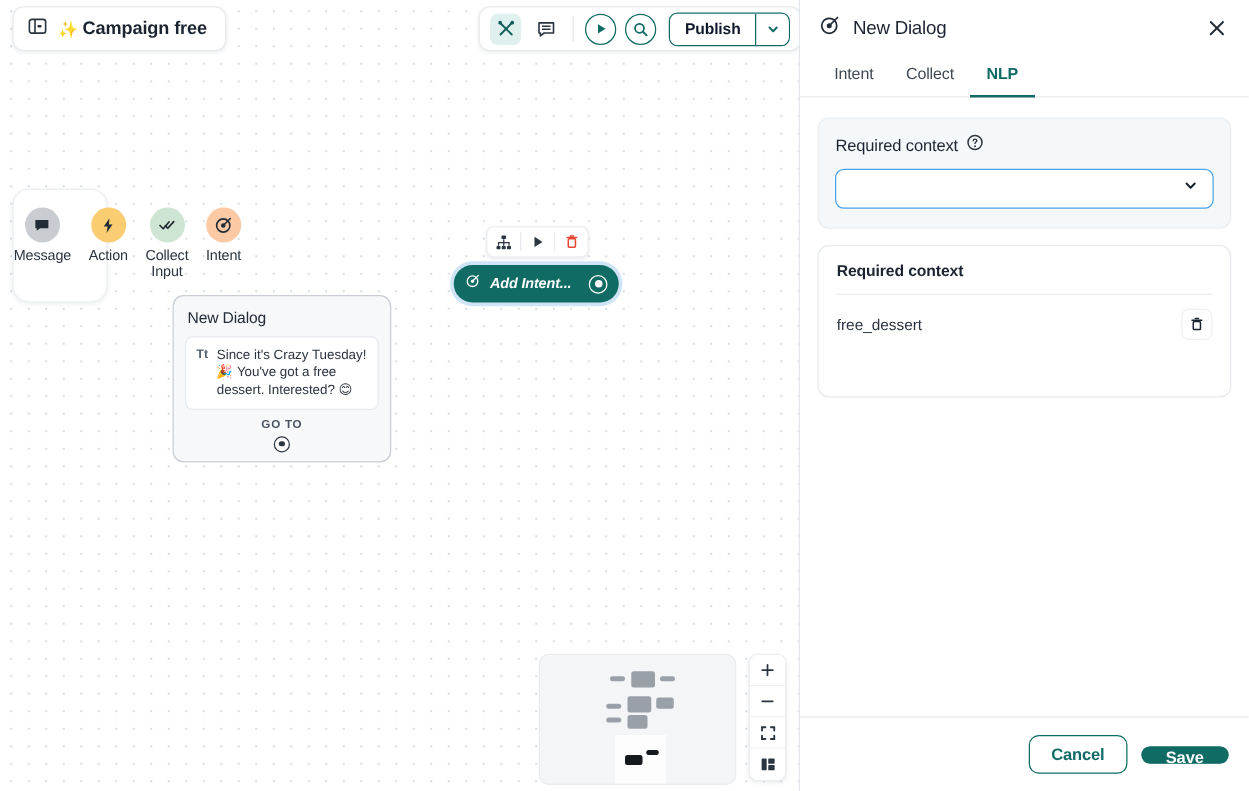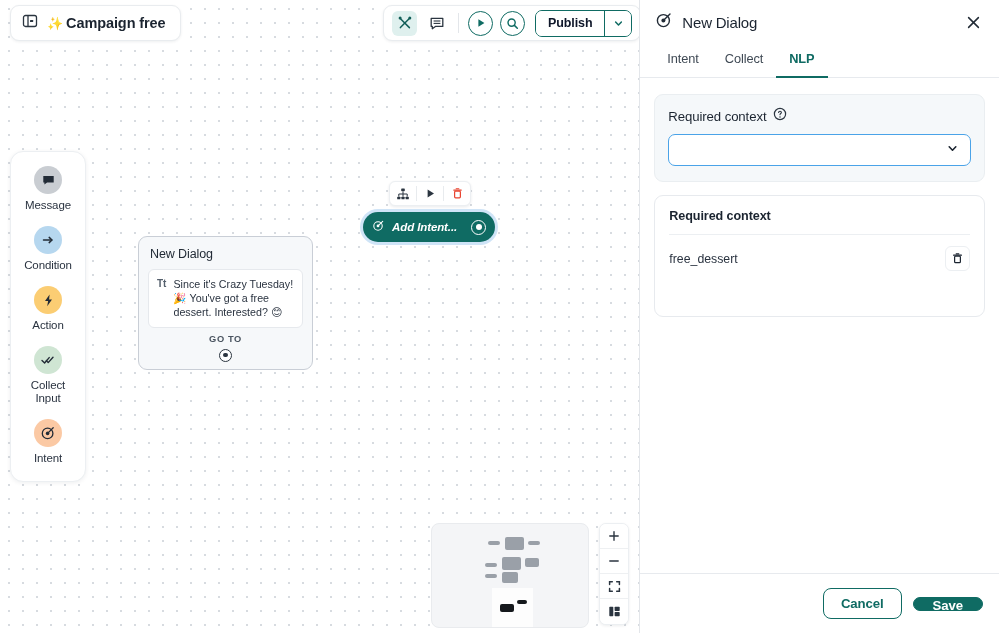--- a/index.html
+++ b/index.html
@@ -47,21 +47,21 @@
     background:#fff;border:0;color:#0f172a;font-size:12.5px;font-weight:700;
     padding:0 12px;cursor:pointer;font-family:inherit;letter-spacing:-.1px;
   }
   .publish-caret{width:27px;background:#fff;border:0;border-left:1px solid #0f6b63;display:flex;align-items:center;justify-content:center;cursor:pointer;padding:0;}
 
   
   .palette{
     position:absolute;left:10px;top:151px;width:74px;
     background:#fff;border:1px solid #eceff2;border-radius:13px;
     box-shadow:0 1px 4px rgba(16,24,40,.07);
-    padding:14px 0 16px;display:flex;flex-direction:column;align-items:flex-start;gap:14px;
+    padding:14px 0 16px;display:flex;flex-direction:row;align-items:flex-start;gap:14px;
   }
   .pal-item{display:flex;flex-direction:column;align-items:center;gap:5px;cursor:pointer;width:100%;}
   .pal-ico{width:28px;height:28px;border-radius:50%;display:flex;align-items:center;justify-content:center;}
   .pal-label{font-size:11.5px;line-height:13px;color:#2a3340;text-align:center;letter-spacing:-.1px;}
 
   
   .node{
     position:absolute;left:138px;top:236px;width:175px;
     background:#f6f8fa;border:1px solid #c9ced6;border-radius:9px;
     padding:8px 9px 5px;box-sizing:border-box;
@@ -213,29 +213,20 @@
 
       <div class="pal-item">
         <span class="pal-ico" style="background:#c9cdd2">
           <svg width="15" height="15" viewBox="0 0 15 15">
             <path d="M2.3 3h10.4v6.6H6.1L3.4 11.6V9.6H2.3z" fill="#222b36"></path>
           </svg>
         </span>
         <span class="pal-label">Message</span>
       </div>
 
-      <div class="pal-item">
-        <span class="pal-ico" style="background:#b6d7ef">
-          <svg width="16" height="16" viewBox="0 0 16 16" fill="none">
-            <line x1="3.5" y1="8" x2="11.6" y2="8" stroke="#222b36" stroke-width="1.5" stroke-linecap="round"></line>
-            <path d="M9.2 5.4 L12 8 L9.2 10.6" stroke="#222b36" stroke-width="1.5" stroke-linecap="round" stroke-linejoin="round"></path>
-          </svg>
-        </span>
-        <span class="pal-label">Condition</span>
-      </div>
 
       <div class="pal-item">
         <span class="pal-ico" style="background:#fbcd73">
           <svg width="15" height="15" viewBox="0 0 15 15">
             <path d="M8.6 1.6 L4 8.1h3.1l-.9 5.2 4.8-6.7H8.1z" fill="#222b36"></path>
           </svg>
         </span>
         <span class="pal-label">Action</span>
       </div>
 

